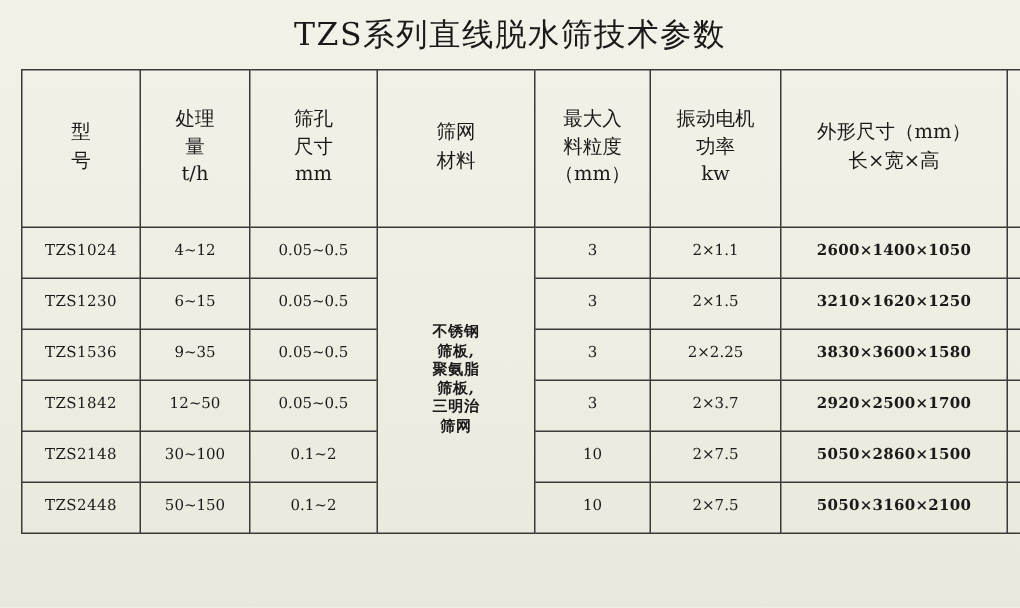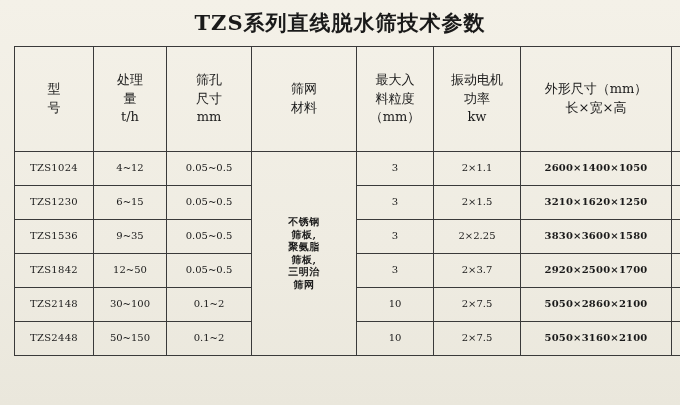--- a/index.html
+++ b/index.html
@@ -17,21 +17,21 @@
   .page {
     position: relative;
     width: 680px;
     height: 405px;
     box-sizing: border-box;
     background: linear-gradient(180deg, #f4f1e8 0%, #efece2 60%, #eae7dc 100%);
   }
   .title {
     text-align: center;
     font-size: 21px;
-    font-weight: bold;
+    font-weight: normal;
     letter-spacing: 1px;
     padding-top: 9px;
     padding-bottom: 6px;
     font-family: "DejaVu Serif", serif;
   }
   .table-wrap {
     margin: 3px 14px 0 14px;
   }
   table.spec {
     border-collapse: collapse;
@@ -181,21 +181,21 @@
           <td class="num">2×3.7</td>
           <td class="dim-cell">2920×2500×1700</td>
           <td class="num">3710</td>
         </tr>
         <tr>
           <td class="model-cell">TZS2148</td>
           <td class="num">30~100</td>
           <td class="num">0.1~2</td>
           <td class="num">10</td>
           <td class="num">2×7.5</td>
-          <td class="dim-cell">5050×2860×2100</td>
+          <td class="dim-cell">5050×2860×1500</td>
           <td class="num">6840</td>
         </tr>
         <tr>
           <td class="model-cell">TZS2448</td>
           <td class="num">50~150</td>
           <td class="num">0.1~2</td>
           <td class="num">10</td>
           <td class="num">2×7.5</td>
           <td class="dim-cell">5050×3160×2100</td>
           <td class="num">7560</td>

